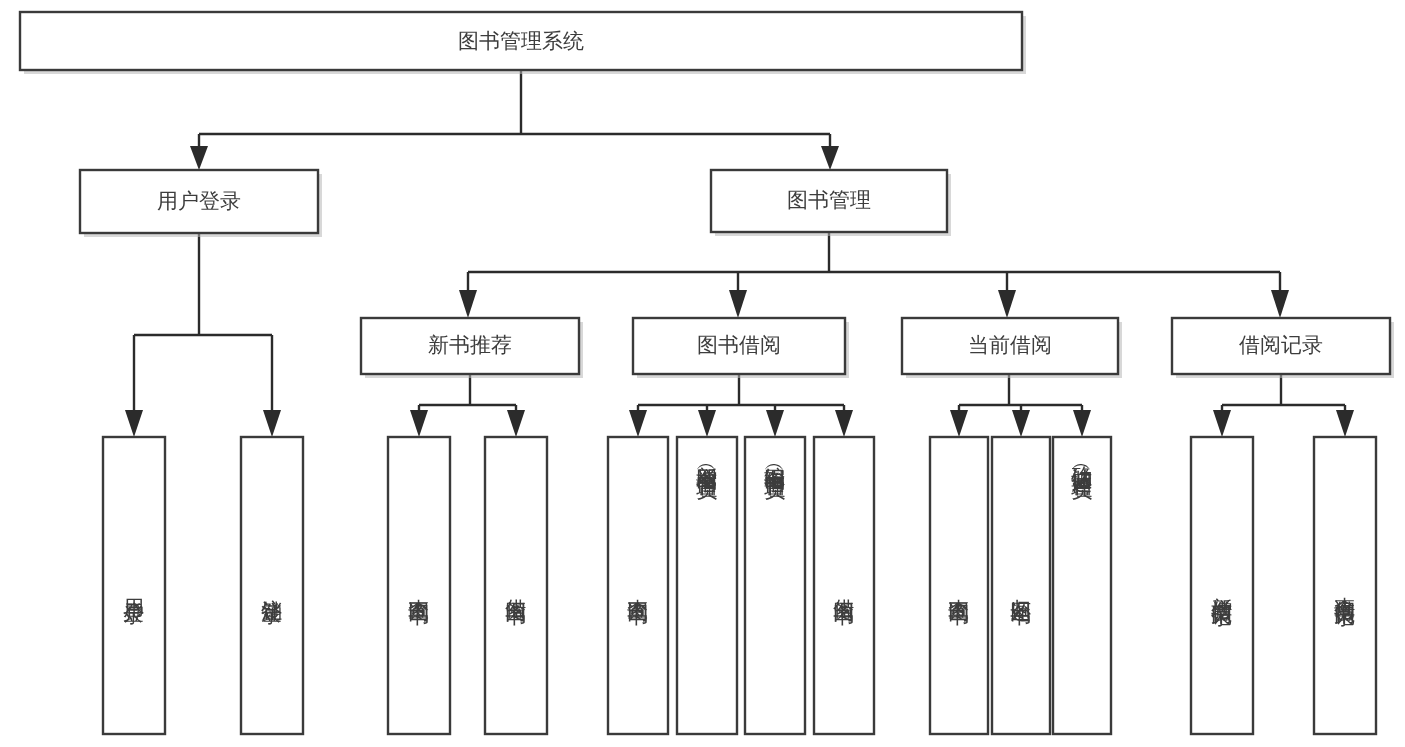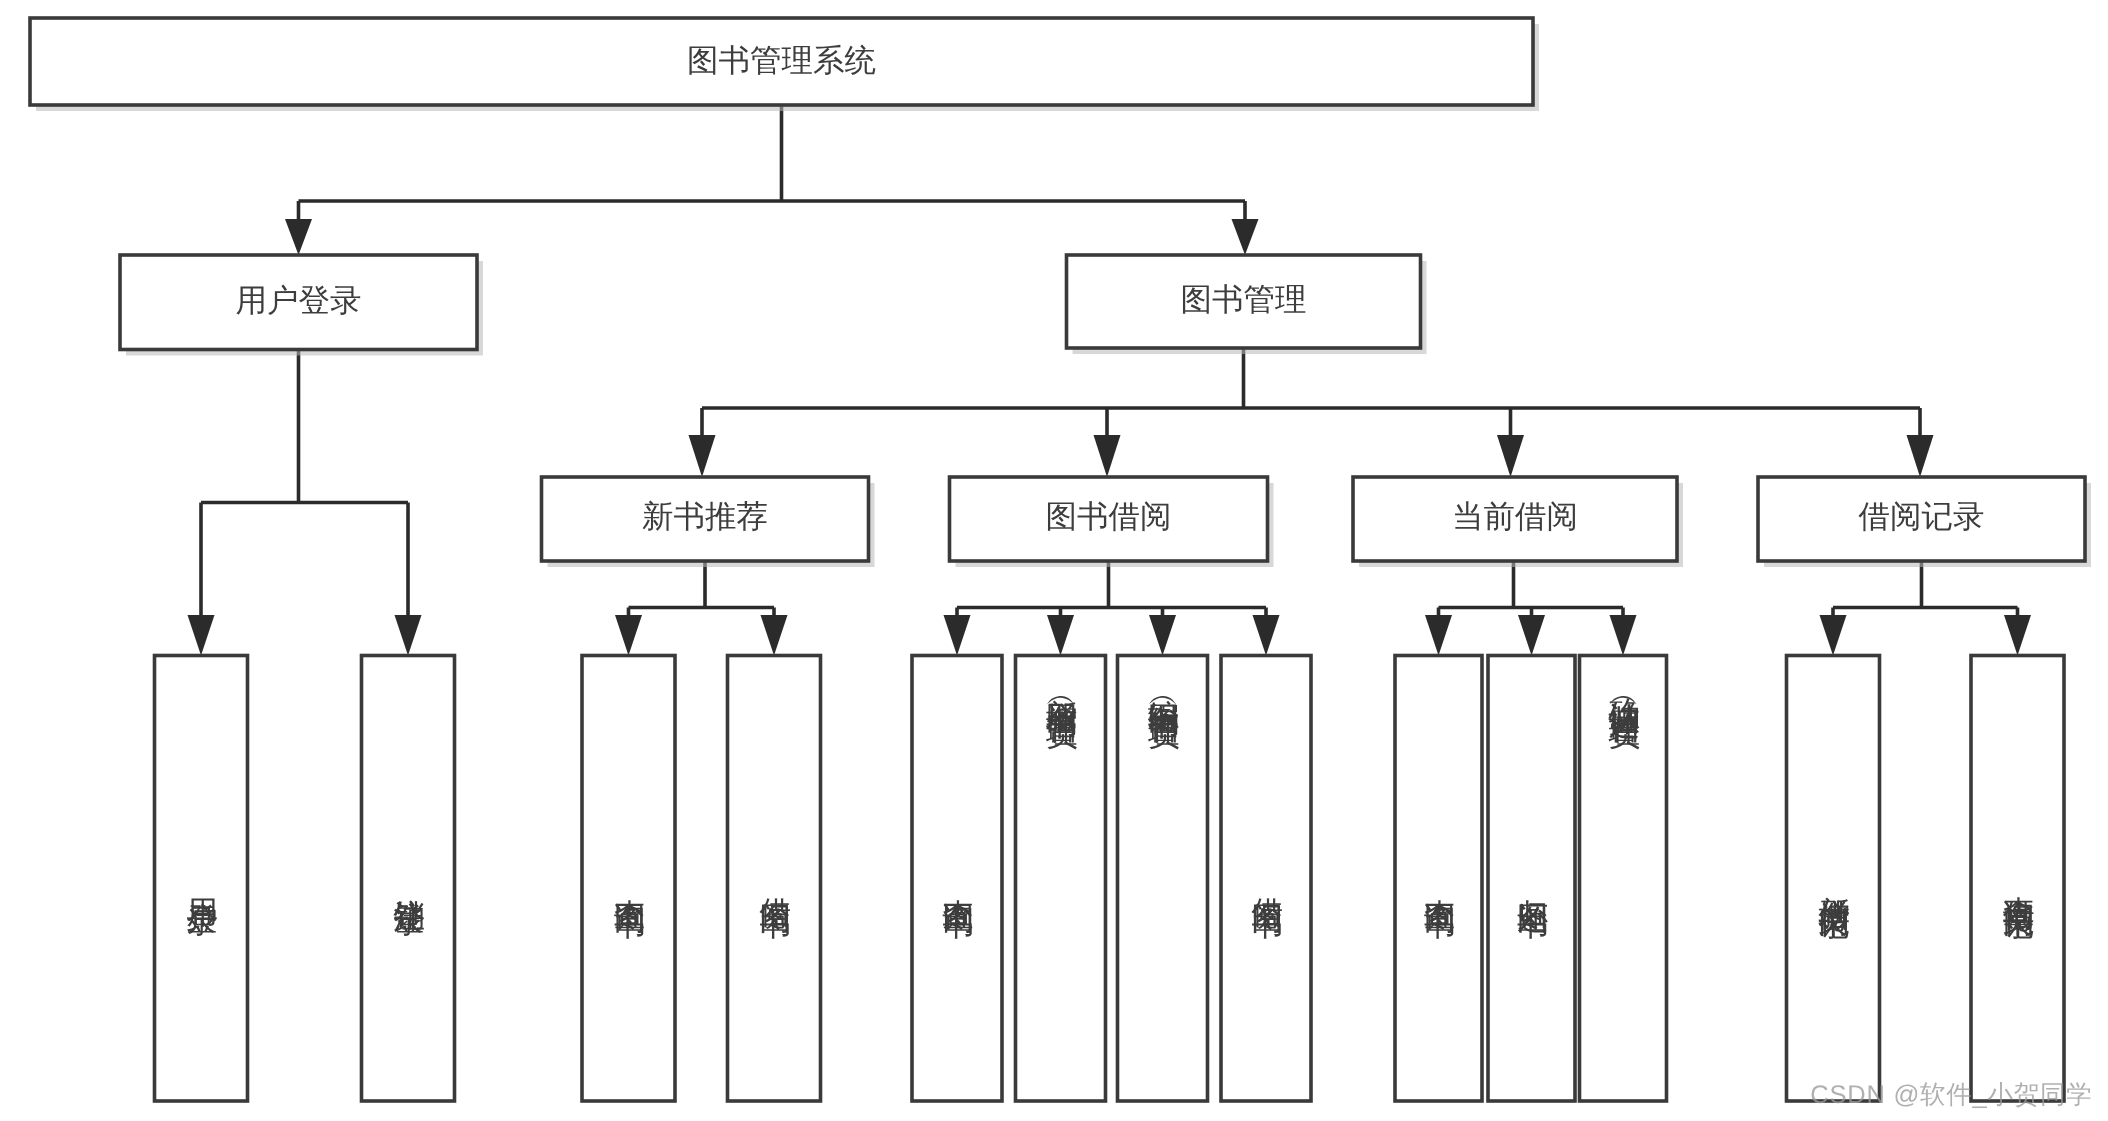--- a/index.html
+++ b/index.html
@@ -244,15 +244,14 @@
   <div class="leaf-label-wrap" style="left:1053px; top:437px; width:58px; height:297px; align-items:flex-start;">
     <span class="leaf-label" style="margin-top:12px;">确认归还（管理员）</span>
   </div>
   <div class="leaf-label-wrap" style="left:1191px; top:437px; width:62px; height:297px;">
     <span class="leaf-label">新增借阅记录</span>
   </div>
   <div class="leaf-label-wrap" style="left:1314px; top:437px; width:62px; height:297px;">
     <span class="leaf-label">查询借阅记录</span>
   </div>
 
-  <div class="watermark">CSDN @软件_小贺同学</div>
 
 </div>
 
 </body></html>

